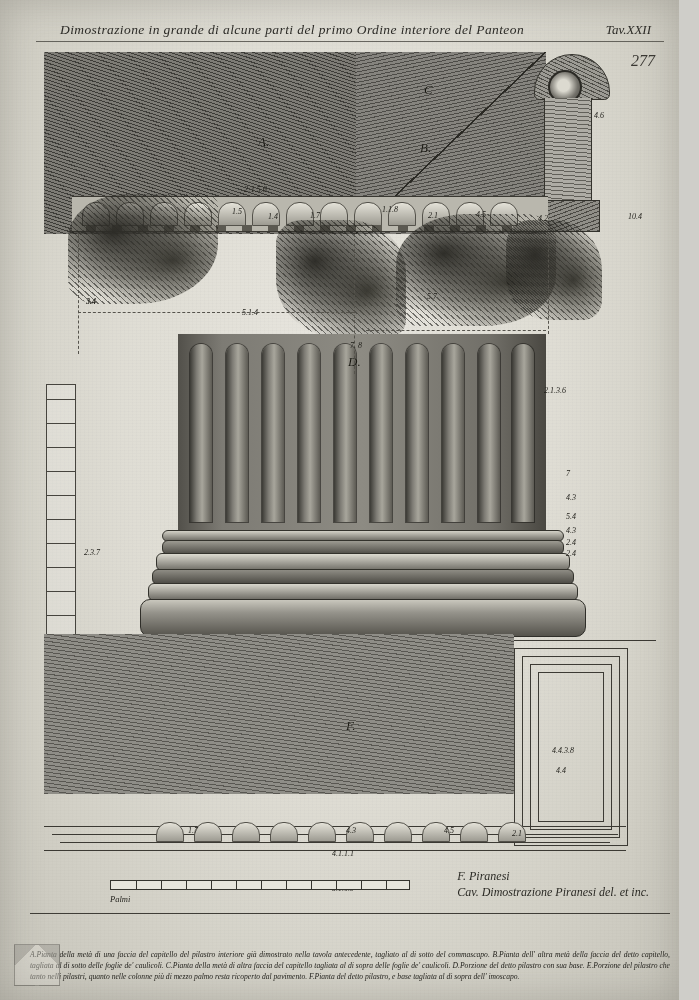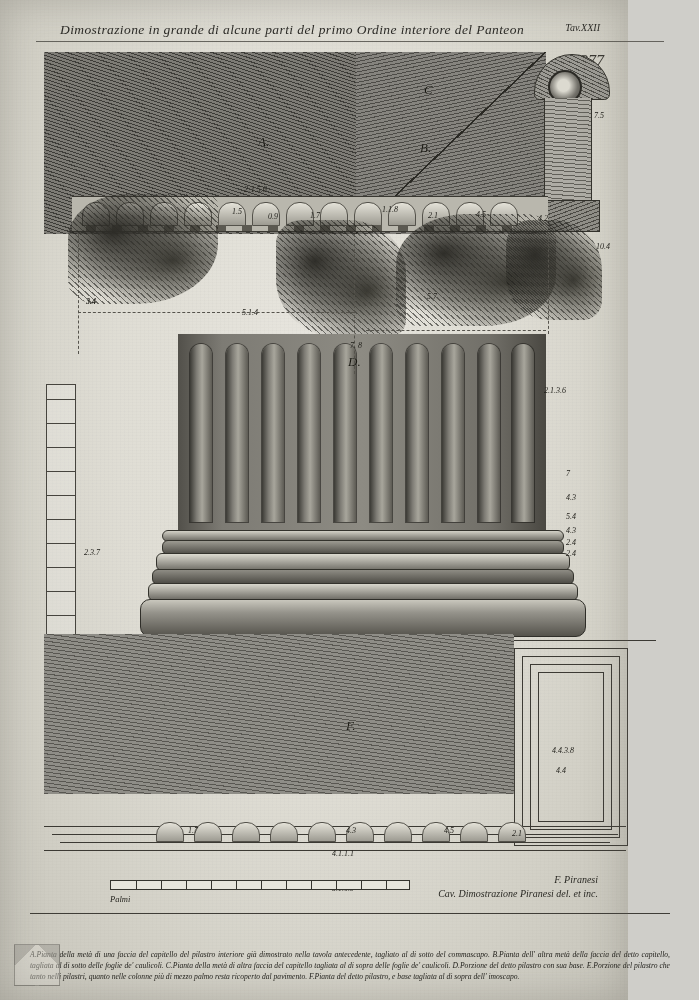--- a/index.html
+++ b/index.html
@@ -1,40 +1,40 @@
 <!DOCTYPE html>
 <html><head>
 <meta charset="utf-8">
 <style>
   html,body{margin:0;padding:0;background:#cfcec9;}
   body{width:699px;height:1000px;overflow:hidden;font-family:"Liberation Serif",serif;}
 
   .plate{
-    position:relative;width:628px;height:1000px;
+    position:relative;width:679px;height:1000px;
     background:
       radial-gradient(ellipse at 50% 40%, #e8e6df 0%, #dfddd4 45%, #d2d0c6 75%, #c6c4ba 100%);
   }
   
   .grain{
     position:absolute;inset:0;
     background-image:
       repeating-linear-gradient(0deg, rgba(0,0,0,0.012) 0px, rgba(0,0,0,0.012) 1px, rgba(255,255,255,0) 1px, rgba(255,255,255,0) 3px),
       repeating-linear-gradient(90deg, rgba(0,0,0,0.010) 0px, rgba(0,0,0,0.010) 1px, rgba(255,255,255,0) 1px, rgba(255,255,255,0) 4px);
     pointer-events:none;
   }
 
   
   .title{
     position:absolute;left:60px;top:22px;width:580px;
     font-family:"Liberation Serif",serif;
     font-style:italic;font-size:13.5px;color:#2b2a26;
     letter-spacing:.4px;white-space:nowrap;
   }
   .tav{
-    position:absolute;right:28px;top:22px;font-style:italic;font-size:10px;color:#2b2a26;
+    position:absolute;right:28px;top:22px;font-style:italic;font-size:13px;color:#2b2a26;
   }
   .platenum{
     position:absolute;right:24px;top:52px;font-style:italic;font-size:16px;color:#3a3833;
   }
   .rule-top{
     position:absolute;left:36px;top:41px;width:628px;height:1px;background:#4a4842;opacity:.8;
   }
 
   
   .art{position:absolute;left:36px;top:44px;width:628px;height:852px;}
@@ -130,22 +130,22 @@
 
   
   .vscale{
     position:absolute;left:10px;top:340px;width:28px;height:260px;
     border:1px solid #46443e;background:rgba(255,255,255,.18);
   }
   .vscale i{position:absolute;left:0;right:0;height:1px;background:#46443e;}
 
   
   .sig{
-    position:absolute;right:30px;bottom:100px;text-align:right;
-    font-style:italic;font-size:10px;color:#2b2a25;line-height:1.35;
+    position:absolute;right:30px;bottom:100px;
+    font-style:italic;font-size:12px;color:#2b2a25;line-height:1.35;
   }
 
   
   .caprule{position:absolute;left:30px;bottom:86px;width:640px;height:1px;background:#3f3d37;}
   .caption{
     position:absolute;left:30px;bottom:18px;width:640px;
     font-style:italic;font-size:7.6px;line-height:1.45;color:#23221d;text-align:justify;
   }
 
   
@@ -304,27 +304,27 @@
 
     <div class="dashv" style="left:42px;top:190px;height:120px;"></div>
     <div class="dashv" style="left:318px;top:190px;height:140px;"></div>
     <div class="dashh" style="left:42px;top:268px;width:276px;"></div>
     <div class="dashh" style="left:330px;top:286px;width:180px;"></div>
     <div class="dashv" style="left:512px;top:190px;height:100px;"></div>
   </div>
 
   <div class="dim dimi" style="left:244px;top:185px;">2:1.5.6</div>
   <div class="dim dimi" style="left:232px;top:207px;">1.5</div>
-  <div class="dim dimi" style="left:268px;top:212px;">0.9</div>
+  <div class="dim dimi" style="left:268px;top:212px;">1.4</div>
   <div class="dim dimi" style="left:310px;top:211px;">1.7</div>
   <div class="dim dimi" style="left:382px;top:205px;">1.1.8</div>
   <div class="dim dimi" style="left:428px;top:211px;">2.1</div>
   <div class="dim dimi" style="left:476px;top:210px;">4.5</div>
-  <div class="dim dimi" style="left:594px;top:111px;">7.5</div>
-  <div class="dim dimi" style="left:596px;top:212px;margin-top:30px;">10.4</div>
+  <div class="dim dimi" style="left:594px;top:111px;">4.6</div>
+  <div class="dim dimi" style="left:628px;top:212px;">10.4</div>
   <div class="dim dimi" style="left:538px;top:214px;">4.2</div>
   <div class="dim dimi" style="left:242px;top:308px;">5.1.4</div>
   <div class="dim dimi" style="left:350px;top:315px;margin-top:26px;">7. 8</div>
   <div class="dim dimi" style="left:427px;top:292px;">5.7</div>
   <div class="dim dimi" style="left:86px;top:297px;font-weight:bold;">3.4</div>
   <div class="dim dimi" style="left:544px;top:386px;">2.1.3.6</div>
   <div class="dim dimi" style="left:566px;top:469px;">7</div>
   <div class="dim dimi" style="left:566px;top:493px;">4.3</div>
   <div class="dim dimi" style="left:566px;top:512px;">5.4</div>
   <div class="dim dimi" style="left:566px;top:526px;">4.3</div>

